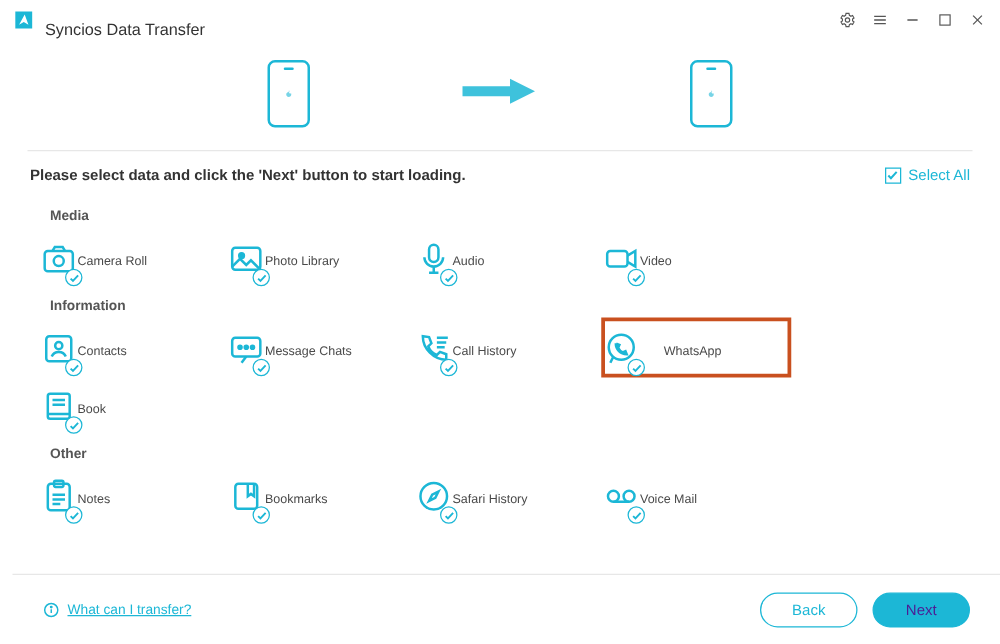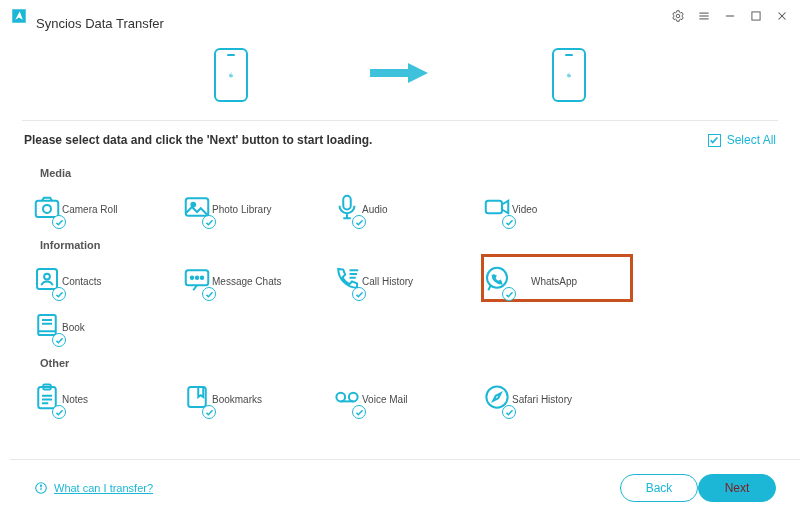--- a/index.html
+++ b/index.html
@@ -93,30 +93,30 @@
     position:absolute; bottom:0; left:0; right:0;
     height: 56px;
     border-top:1px solid #e7e7e7;
     display:flex; align-items:center; justify-content:space-between;
     padding: 0 24px;
     background:#fff;
     margin-left:10px;
   }
   .help-link { display:flex; align-items:center; gap:6px; font-size:11px; color:#1cb7d6; cursor:pointer; }
   .help-link span { text-decoration: underline; }
-  .footer-btns { display:flex; }
+  .footer-btns { display:flex; gap:12px; }
   .btn {
     width: 78px; height: 28px;
     border-radius: 14px;
     font-size: 12px;
     display:flex; align-items:center; justify-content:center;
     cursor:pointer;
   }
   .btn-outline { border:1.5px solid #1cb7d6; color:#1cb7d6; background:#fff; }
-  .btn-solid { border:1.5px solid #1cb7d6; color:#7f1d1d; background:#1cb7d6; }
+  .btn-solid { border:1.5px solid #1cb7d6; color:#4c1d95; background:#1cb7d6; }
 
   
   .iconcheck {
     position: relative;
   }
   .iconcheck .chkcircle {
     position:absolute;
     right: -4px; bottom: -4px;
     width: 14px; height:14px; border-radius:50%;
     background:#fff; border:1.5px solid #1cb7d6;
@@ -379,45 +379,45 @@
             <svg viewBox="0 0 24 24" fill="none" stroke="currentColor" stroke-width="4">
               <polyline points="4 13 9 18 20 6"></polyline>
             </svg>
           </span>
       </div>
       <div class="lbl">Bookmarks</div>
     </div>
     <div class="item">
       <div class="iconwrap iconcheck">
         <svg viewBox="0 0 24 24" fill="none" stroke="currentColor" stroke-width="1.6">
+            <circle cx="12" cy="12" r="8.5"></circle>
+            <path d="M15 9l-2 4-4 2 2-4z"></path>
+          </svg>
+        <span class="chkcircle">
+            <svg viewBox="0 0 24 24" fill="none" stroke="currentColor" stroke-width="4">
+              <polyline points="4 13 9 18 20 6"></polyline>
+            </svg>
+          </span>
+      </div>
+      <div class="lbl">Safari History</div>
+    </div>
+    <div class="item">
+      <div class="iconwrap iconcheck">
+        <svg viewBox="0 0 24 24" fill="none" stroke="currentColor" stroke-width="1.6">
             <circle cx="7" cy="12" r="3.5"></circle>
             <circle cx="17" cy="12" r="3.5"></circle>
             <line x1="7" y1="15.5" x2="17" y2="15.5"></line>
           </svg>
         <span class="chkcircle">
             <svg viewBox="0 0 24 24" fill="none" stroke="currentColor" stroke-width="4">
               <polyline points="4 13 9 18 20 6"></polyline>
             </svg>
           </span>
       </div>
       <div class="lbl">Voice Mail</div>
-    </div>
-    <div class="item">
-      <div class="iconwrap iconcheck">
-        <svg viewBox="0 0 24 24" fill="none" stroke="currentColor" stroke-width="1.6">
-            <circle cx="12" cy="12" r="8.5"></circle>
-            <path d="M15 9l-2 4-4 2 2-4z"></path>
-          </svg>
-        <span class="chkcircle">
-            <svg viewBox="0 0 24 24" fill="none" stroke="currentColor" stroke-width="4">
-              <polyline points="4 13 9 18 20 6"></polyline>
-            </svg>
-          </span>
-      </div>
-      <div class="lbl">Safari History</div>
     </div>
   </div>
 
 </div>
 
 <div class="footer">
   <div class="help-link">
     <svg width="14" height="14" viewBox="0 0 24 24" fill="none" stroke="#1cb7d6" stroke-width="2">
         <circle cx="12" cy="12" r="9"></circle>
         <line x1="12" y1="11" x2="12" y2="16"></line>

